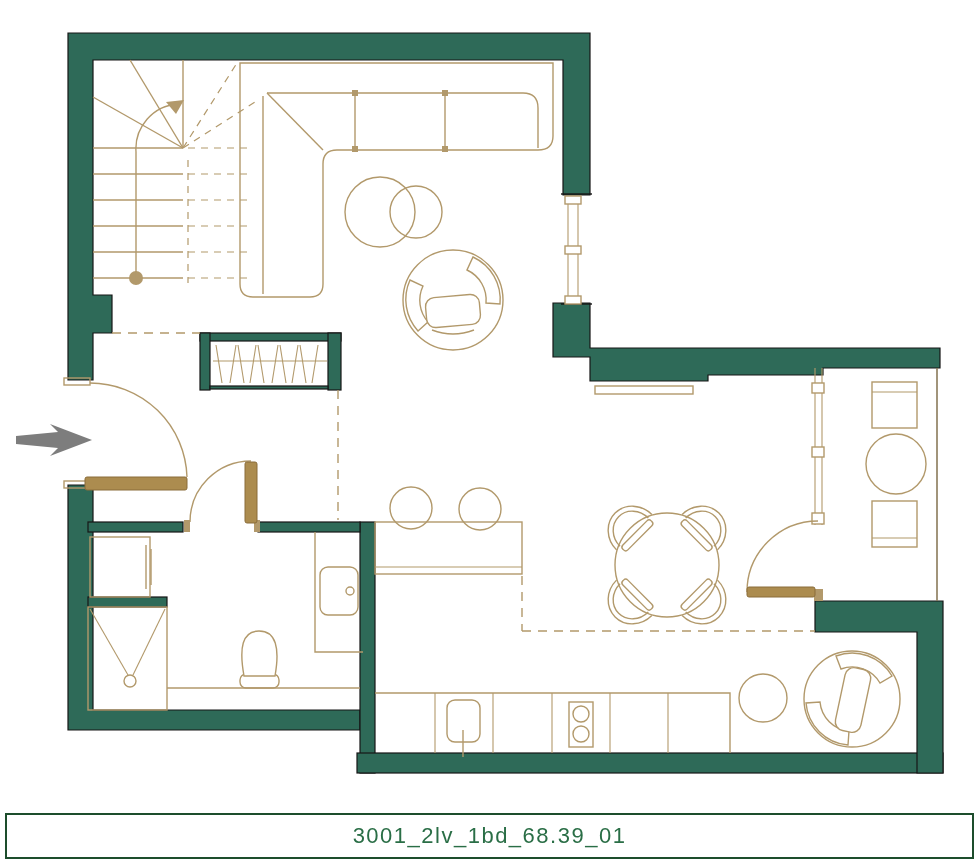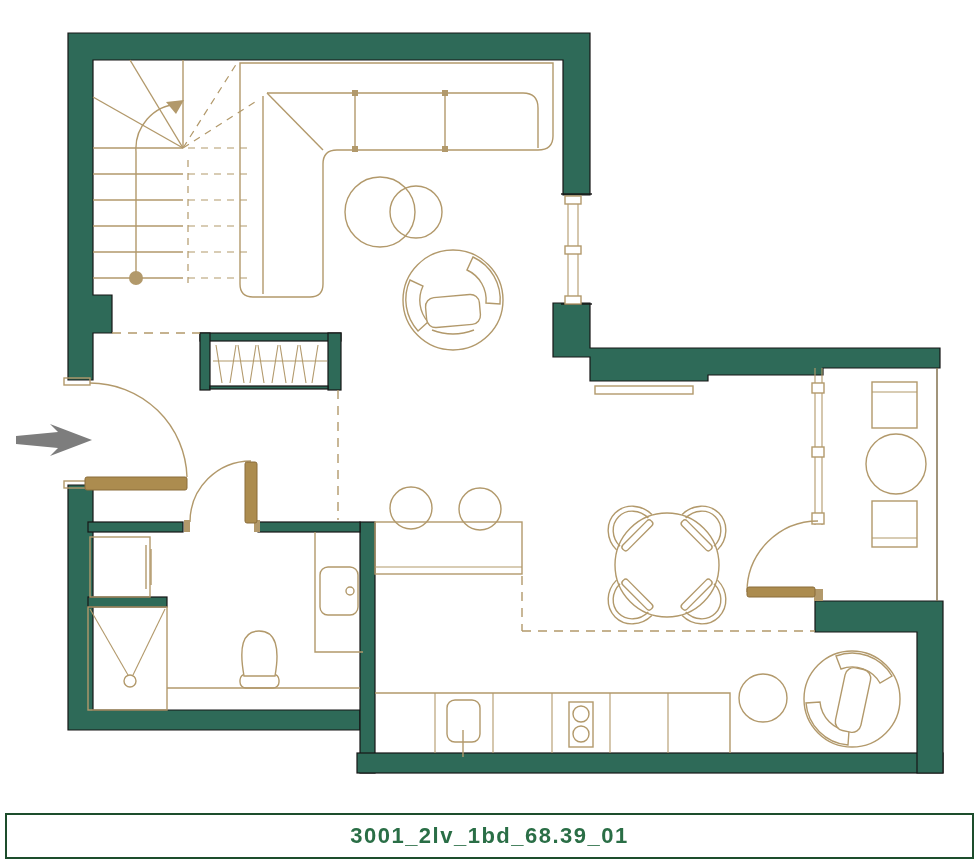--- a/index.html
+++ b/index.html
@@ -11,21 +11,21 @@
   .ln{stroke:var(--line,#b2996b);stroke-width:1.4;fill:none;}
   .lnt{stroke:var(--line,#b2996b);stroke-width:1.1;fill:none;}
   .lnw{stroke:var(--line,#b2996b);stroke-width:1.4;fill:#fff;}
   .dash{stroke:var(--line,#b2996b);stroke-width:1.4;fill:none;stroke-dasharray:9 7;}
   .dash2{stroke:var(--line,#b2996b);stroke-width:1.2;fill:none;stroke-dasharray:7 6;}
   .door{fill:var(--door,#ac8c4f);stroke:#8a6d3b;stroke-width:1;}
   .gold{fill:var(--line,#b2996b);}
   .arrow{fill:var(--arrow,#7d7d7d);}
   .label-box{position:absolute;left:5px;right:5px;top:813px;height:42px;
              border:2px solid var(--label-border,#1d4d2c);display:flex;align-items:center;justify-content:center;}
-  .label-box span{color:var(--label-text,#2a6e46);font-size:22px;font-weight:700;letter-spacing:1.5px;text-align:center;}
+  .label-box span{color:var(--label-text,#2a6e46);font-size:22px;font-weight:400;letter-spacing:1.5px;text-align:center;}
 </style>
 </head>
 <body>
 
 <div class="page">
   <div class="plan">
     <svg viewBox="0 0 979 812" width="979" height="812" xmlns="http://www.w3.org/2000/svg">
 
       <g>
 

